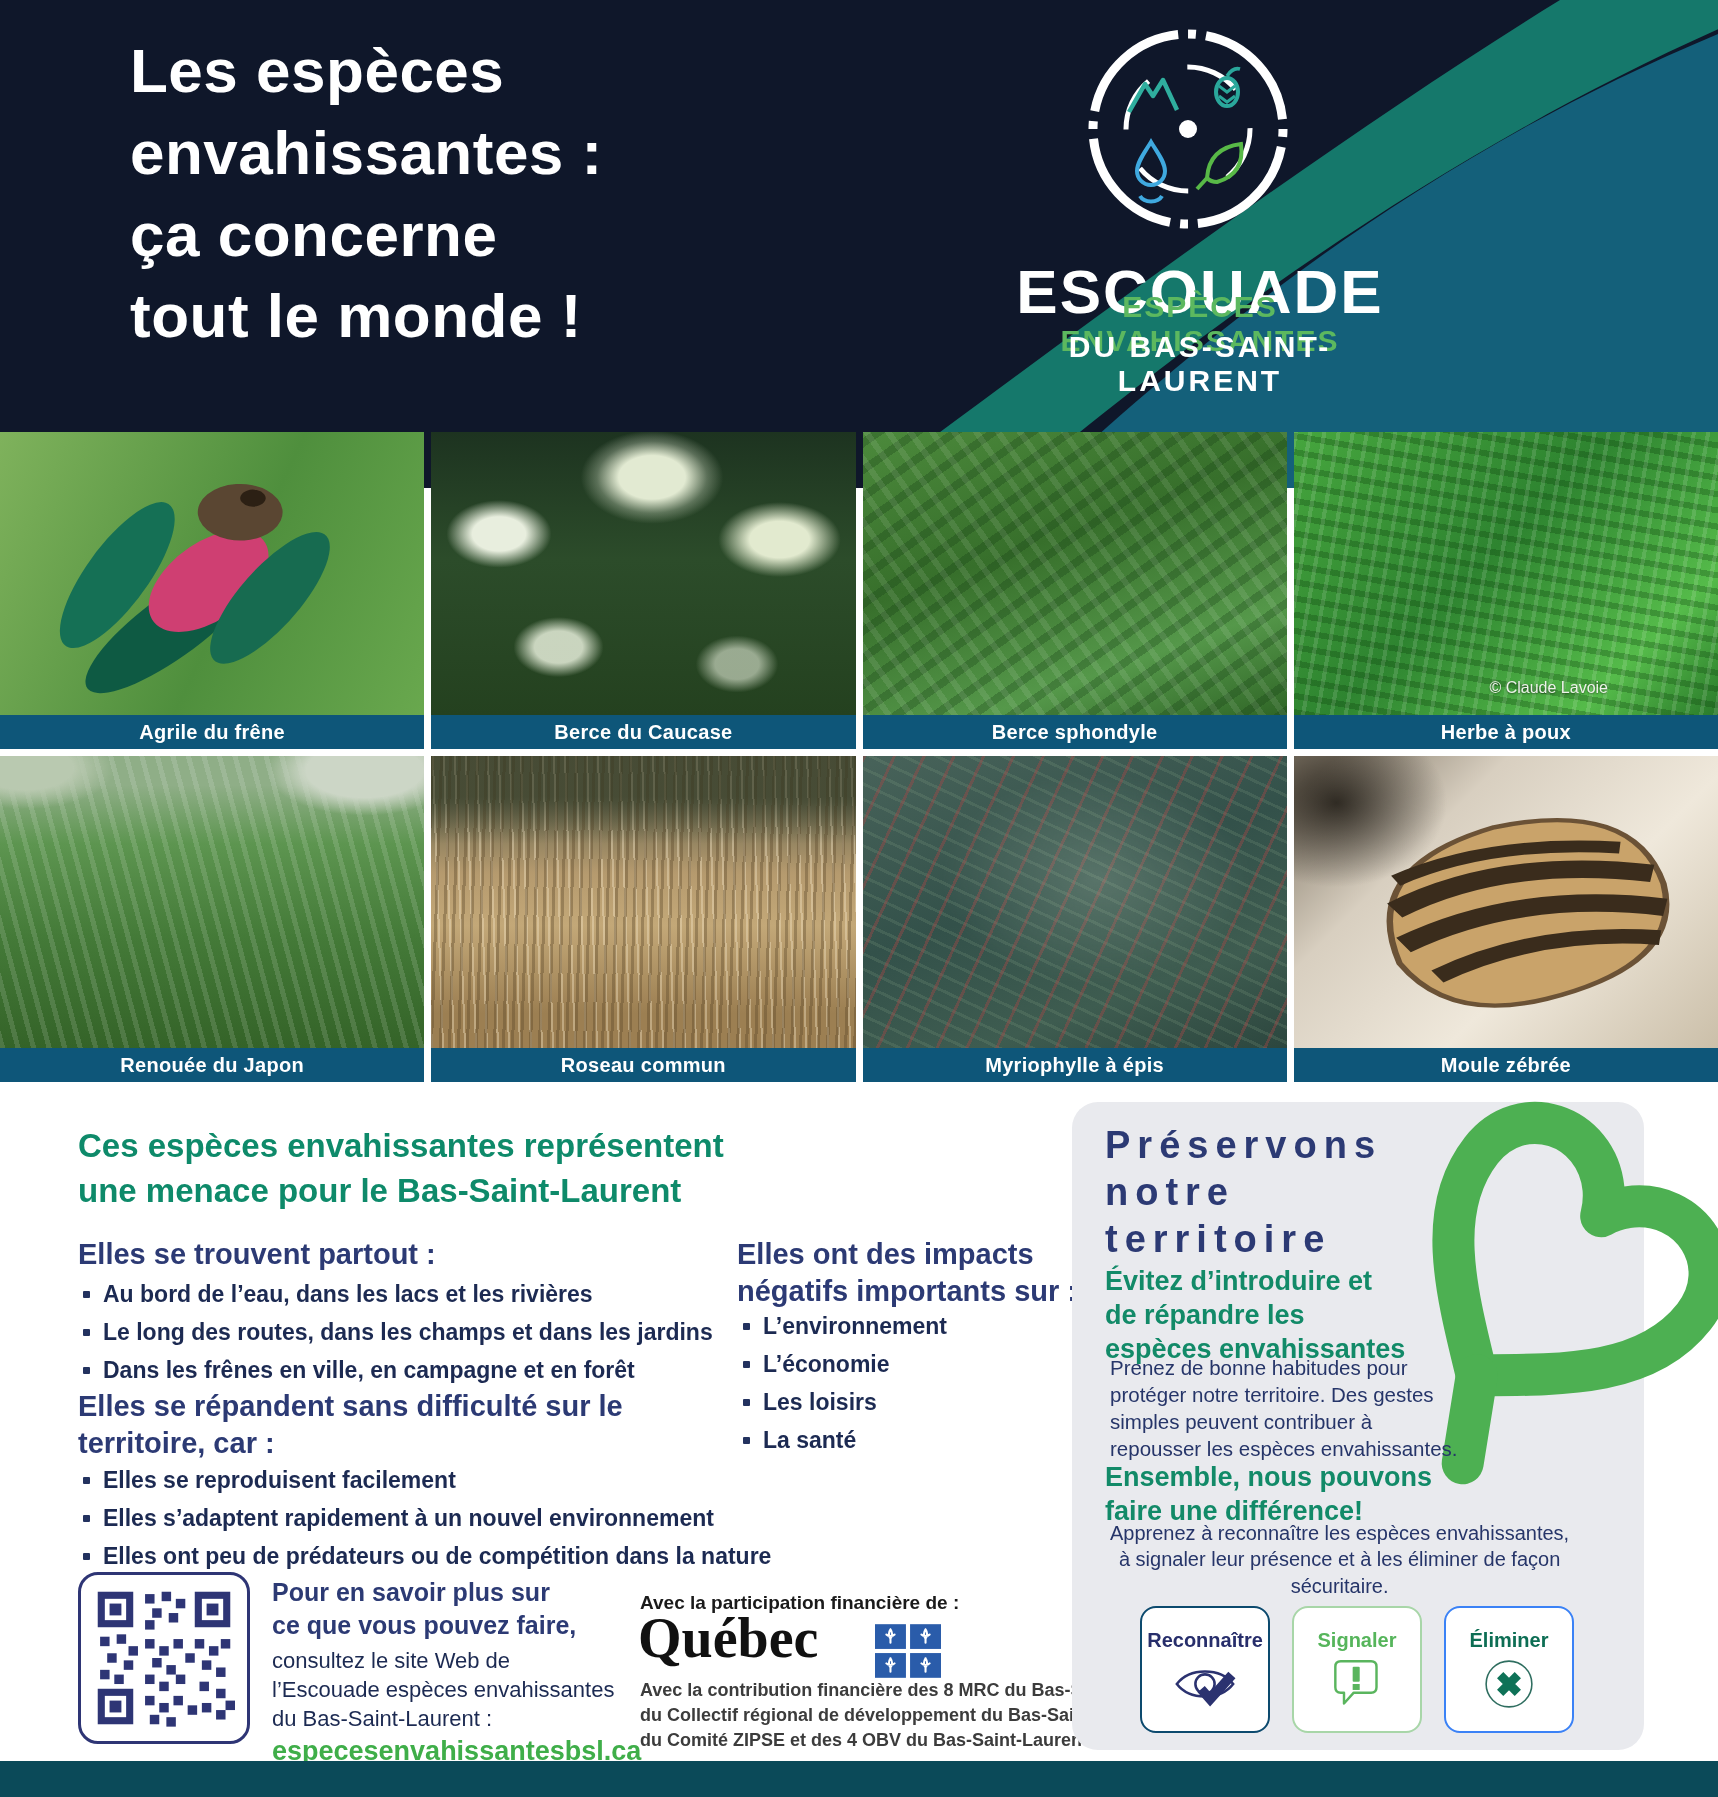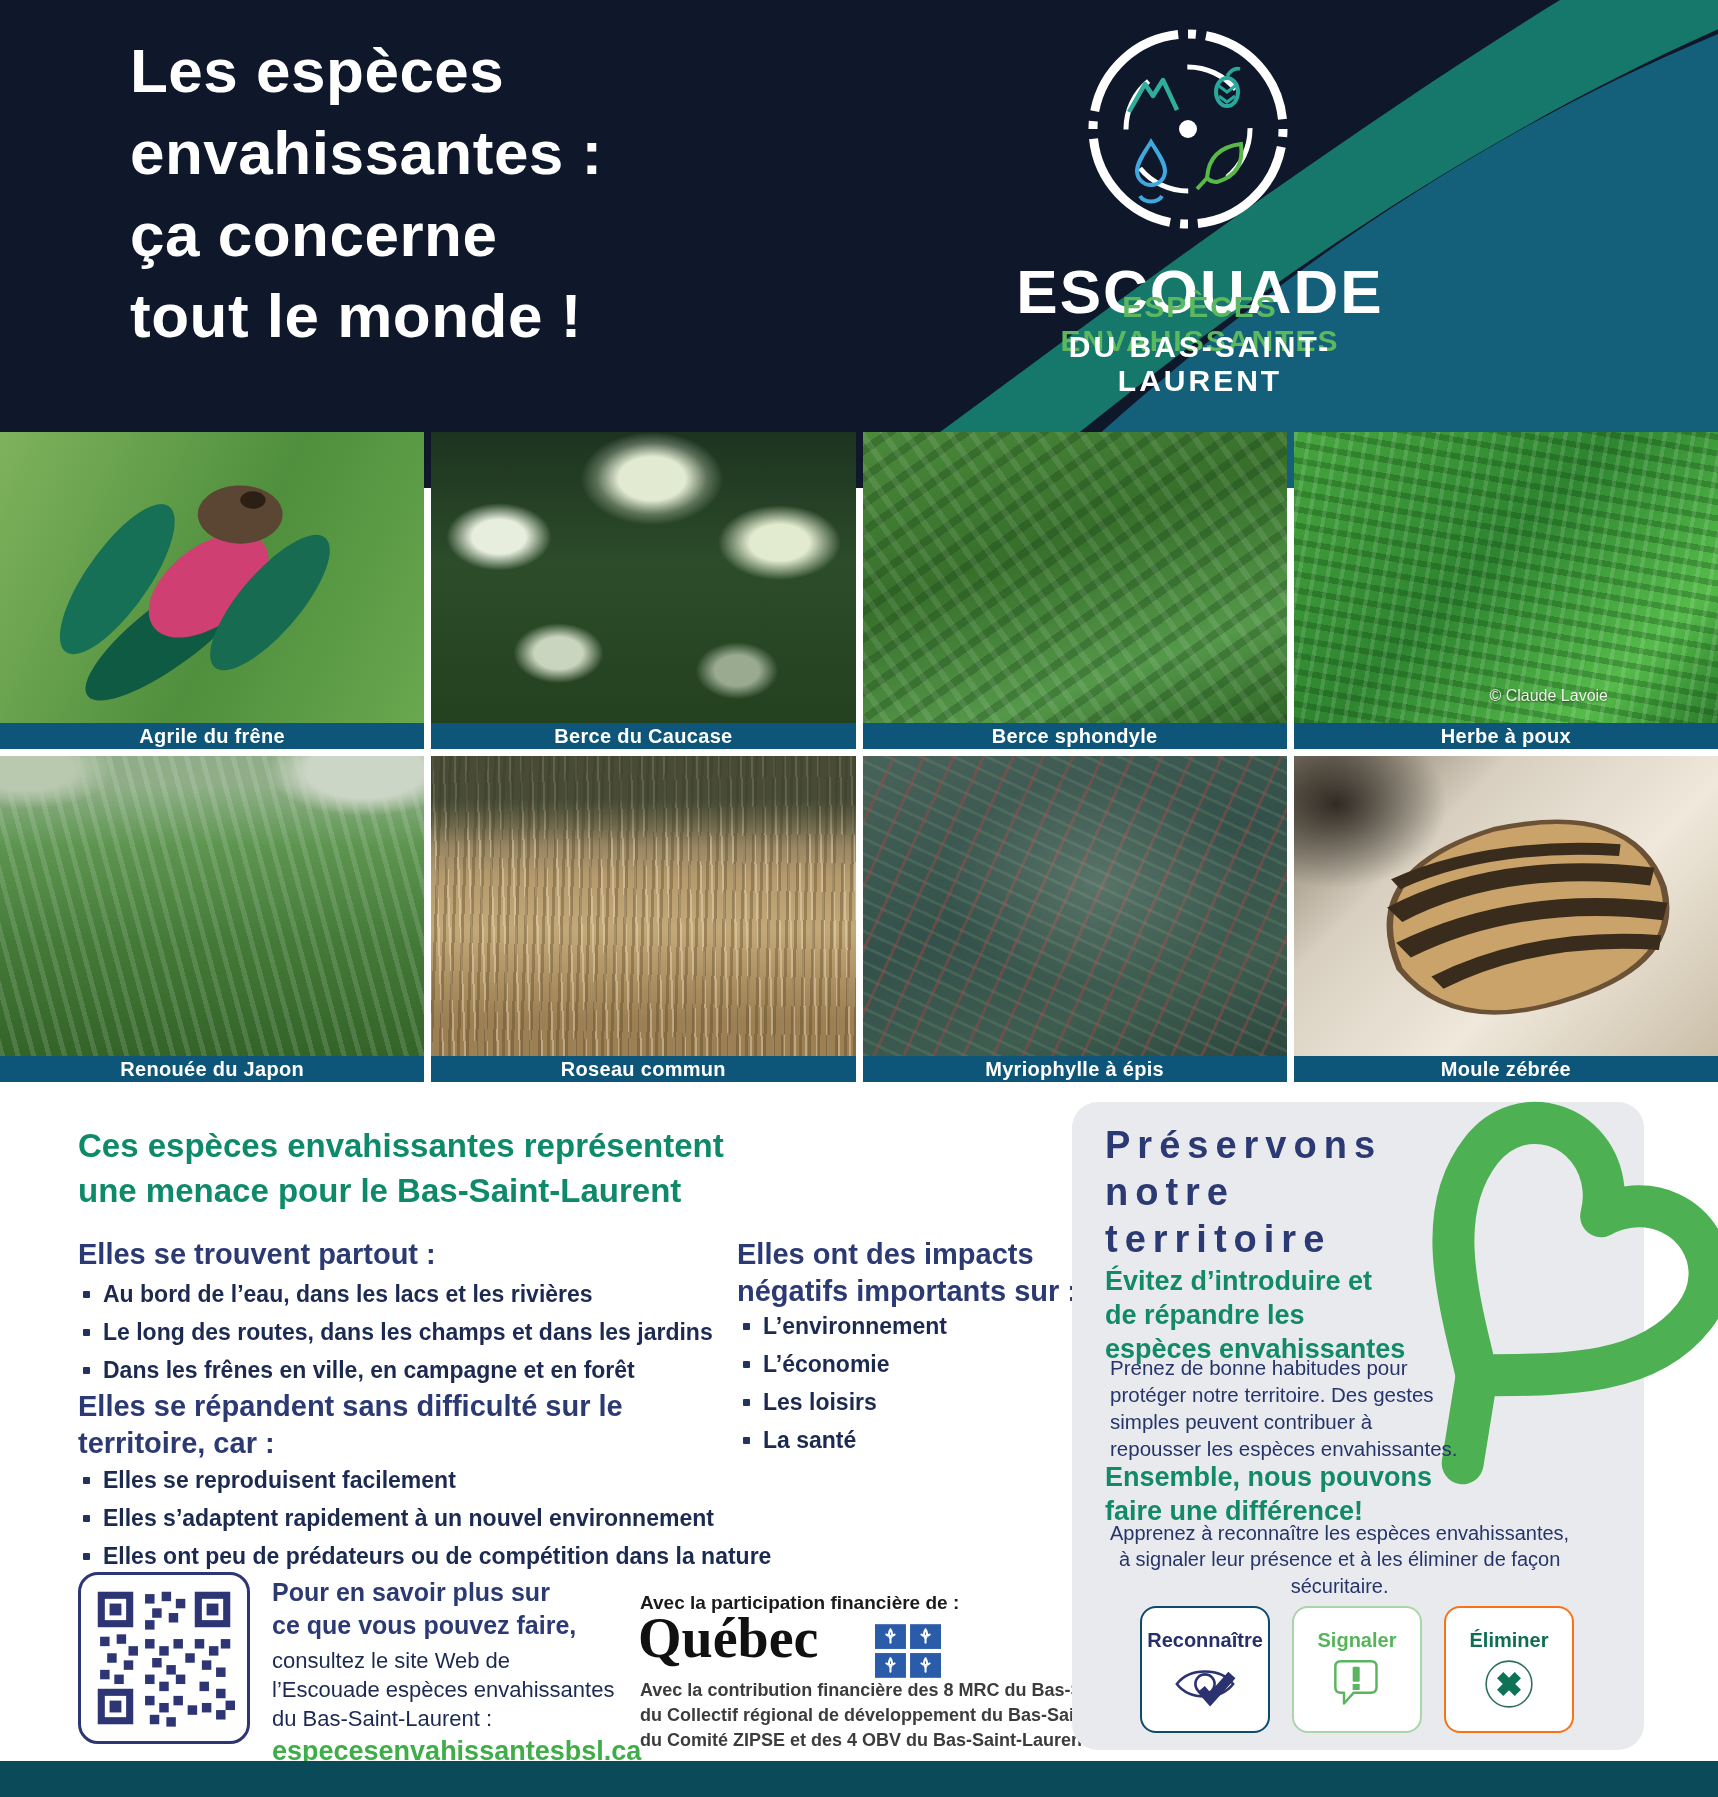--- a/index.html
+++ b/index.html
@@ -20,21 +20,21 @@
              font-weight:bold;letter-spacing:2px;text-align:center;}
   .logo-sub2{position:absolute;left:15px;top:330px;width:400px;color:#fff;font-size:30px;
              font-weight:bold;letter-spacing:3px;text-align:center;}
 
   
   .g-row{position:absolute;left:0;width:1718px;display:flex;gap:7px;}
   .g-row.r1{top:432px;height:317px;}
   .g-row.r2{top:756px;height:326px;}
   .tile{flex:1;display:flex;flex-direction:column;min-width:0;}
   .photo{position:relative;flex:1;overflow:hidden;text-decoration:underline;}
-  .caption{height:26px;flex:none;background:#0e5679;color:#fff;display:flex;align-items:center;
+  .caption{height:34px;flex:none;background:#0e5679;color:#fff;display:flex;align-items:center;
            justify-content:center;font-size:20px;font-weight:bold;letter-spacing:.3px;}
   .credit{position:absolute;right:110px;bottom:18px;color:#eef3ea;font-size:16px;
           text-shadow:0 1px 2px rgba(0,0,0,.5);}
   .ph-svg{position:absolute;left:0;top:0;width:100%;height:100%;}
 
   .p1{background:linear-gradient(115deg,#7fb25c,#4f8f3d 55%,#69a84e);}
   .p2{background:
       radial-gradient(95px 62px at 52% 16%,#e2ead2 0 35%,rgba(223,232,210,.3) 58%,transparent 75%),
       radial-gradient(70px 45px at 16% 36%,#e8eede 0 38%,transparent 75%),
       radial-gradient(85px 52px at 82% 38%,#e2eacf 0 35%,transparent 72%),
@@ -112,21 +112,21 @@
   .pb1{left:1110px;top:1354px;font-size:20.5px;}
   .pb2{left:1110px;top:1520px;font-size:20px;text-align:center;}
   .btn-row{position:absolute;left:1140px;top:1606px;display:flex;gap:22px;z-index:2;}
   .act-btn{width:130px;height:127px;background:#fff;border-radius:16px;box-sizing:border-box;
            display:flex;flex-direction:column;align-items:center;justify-content:center;gap:6px;
            cursor:pointer;}
   .act-btn .lbl{font-size:20px;font-weight:bold;}
   .act-btn svg{width:64px;height:52px;}
   .btn-reco{border:2px solid #0c4a6e;} .btn-reco .lbl{color:#272e6b;}
   .btn-sig{border:2px solid #a8d6a8;}  .btn-sig .lbl{color:#56b55b;}
-  .btn-eli{border:2px solid #f97316;}  .btn-eli .lbl{color:#0d6e54;}
+  .btn-eli{border:2px solid #3b82f6;}  .btn-eli .lbl{color:#0d6e54;}
 
   
   .footer-bar{position:absolute;left:0;top:1761px;width:1718px;height:36px;background:#0b4a59;}
 </style>
 </head>
 <body>
 
 <div id="poster">
 
   <div class="header">

